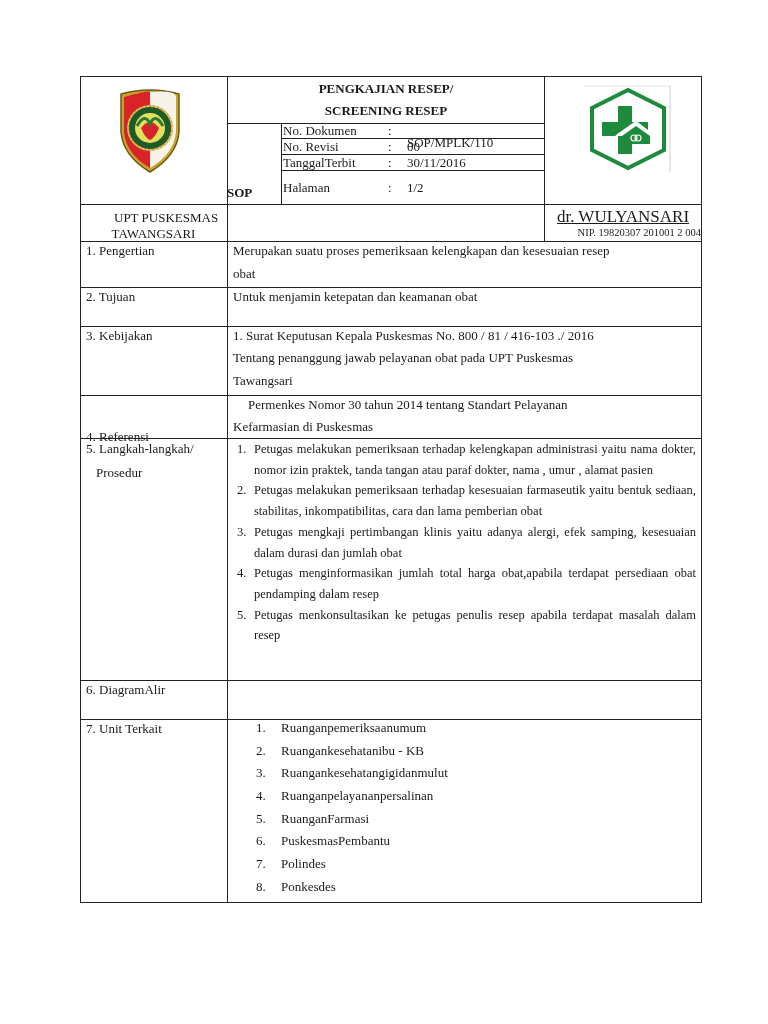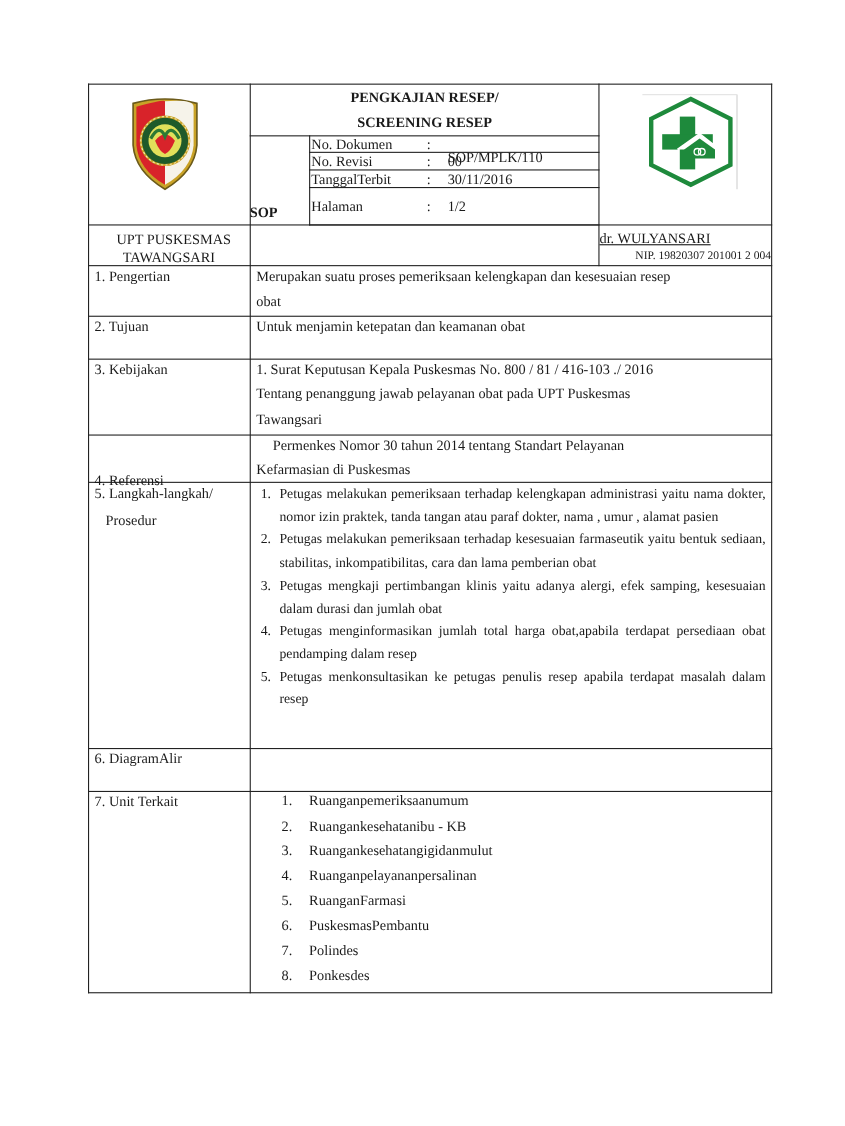--- a/index.html
+++ b/index.html
@@ -95,24 +95,24 @@
       <polygon points="46,6 82,24 82,66 46,84 10,66 10,24" fill="none" stroke="#1e8a3c" stroke-width="4"></polygon>
       <rect x="36" y="22" width="14" height="48" fill="#1e8a3c"></rect>
       <rect x="20" y="38" width="46" height="14" fill="#1e8a3c"></rect>
       <path d="M34 52 L54 38 L72 52" fill="#fff" stroke="#fff" stroke-width="2"></path>
       <path d="M40 52 L54 42 L68 52 L68 60 L40 60 Z" fill="#1e8a3c"></path>
       <circle cx="52" cy="54" r="3" fill="none" stroke="#fff" stroke-width="1.2"></circle>
       <circle cx="56" cy="54" r="3" fill="none" stroke="#fff" stroke-width="1.2"></circle>
     </svg>
   </div>
 
-  <div class="t" style="left:63px; top:210px; width:147px; text-align:right;">UPT PUSKESMAS</div>
+  <div class="t" style="left:80px; top:210px; width:147px; text-align:left;padding-left:34px;">UPT PUSKESMAS</div>
   <div class="t" style="left:80px; top:226px; width:147px; text-align:center;">TAWANGSARI</div>
 
-  <div class="t" style="left:545px; top:209px; width:156px; text-align:left; text-decoration:underline; font-size:13px;">dr. WULYANSARI</div>
+  <div class="t" style="left:545px; top:209px; width:156px; text-align:center; text-decoration:underline; font-size:17px;">dr. WULYANSARI</div>
   <div class="t" style="left:545px; top:225px; width:156px; text-align:right; font-size:10.5px;">NIP. 19820307 201001 2 004</div>
 
   <div class="t" style="left:86px; top:243px;">1. Pengertian</div>
   <div class="t" style="left:233px; top:243px;">Merupakan suatu proses pemeriksaan kelengkapan dan kesesuaian resep</div>
   <div class="t" style="left:233px; top:266px;">obat</div>
 
   <div class="t" style="left:86px; top:289px;">2. Tujuan</div>
   <div class="t" style="left:233px; top:289px;">Untuk menjamin ketepatan dan keamanan obat</div>
 
   <div class="t" style="left:86px; top:328px;">3. Kebijakan</div>

